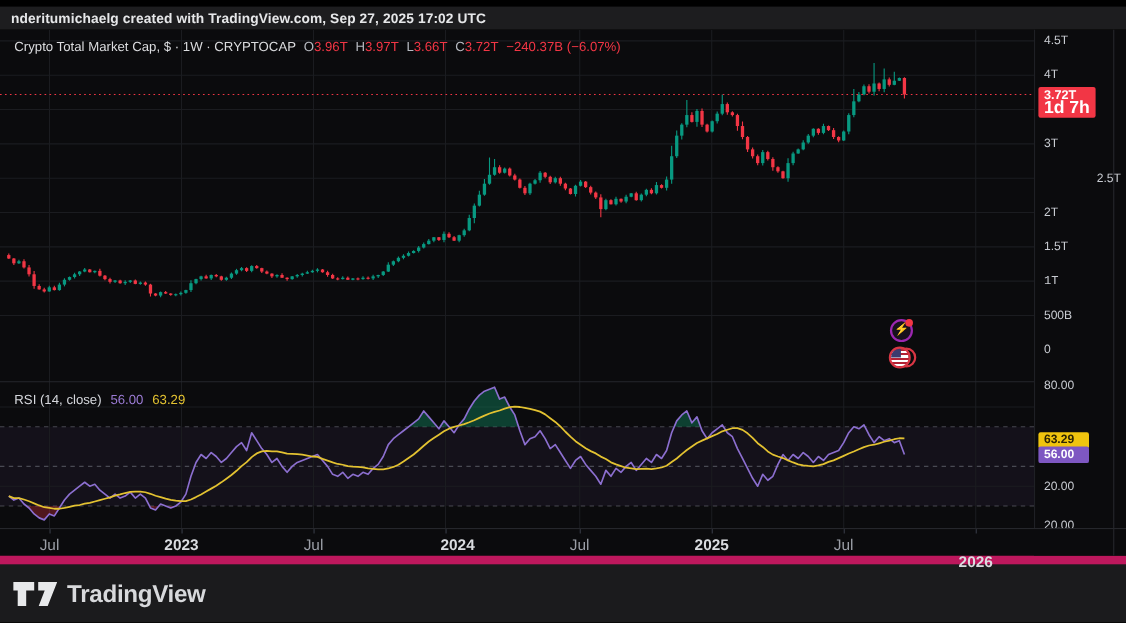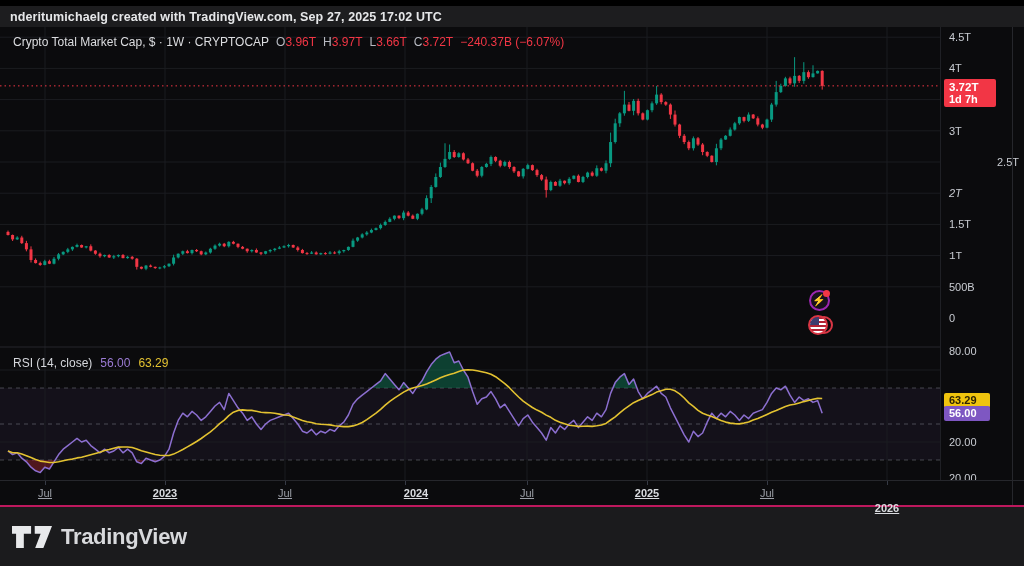--- a/index.html
+++ b/index.html
@@ -36,30 +36,30 @@
   #right-axis {
     position:absolute; left:940px; top:0; width:84px; height:478px;
     border-left:1px solid #1f2025; background:#0b0b0d; z-index:4;
   }
   .ax-label { position:absolute; left:8px; color:#c9ccd2; font-size:11px; line-height:12px; }
   #axis-edge-line { position:absolute; left:1012px; top:0; width:1px; height:478px; background:#26272c; z-index:6; }
 
   .badge { position:absolute; left:3px; border-radius:2px; z-index:7; }
   #price-badge { background:#f23645; color:#fff; width:52px; padding:2px 5px; text-align:left; }
   #price-badge .p { font-size:11.5px; font-weight:bold; line-height:12px; }
-  #price-badge .cd { font-size:11px; font-weight:bold; line-height:12px; }
+  #price-badge .cd { font-size:16px; font-weight:bold; line-height:12px; }
   #ma-badge { background:#f0c40e; color:#2e2503; width:46px; font-size:11px; font-weight:bold; line-height:15px; padding:0 5px; }
   #rsi-badge { background:#7e57c2; color:#fff; width:46px; font-size:11px; font-weight:bold; line-height:15px; padding:0 5px; }
 
   
   #time-axis {
     position:absolute; left:0; top:480px; width:1024px; height:25px;
     background:#0b0b0d; border-top:1px solid #26272c; z-index:4;
   }
-  .t-label { position:absolute; top:6px; transform:translateX(-50%); font-size:11px; color:#9b9ea6;text-decoration:underline; }
+  .t-label { position:absolute; top:6px; transform:translateX(-50%); font-size:14px; color:#9b9ea6; }
   .t-label.year { color:#dadce0; font-weight:bold; }
   .t-tick { position:absolute; top:0; width:1px; height:4px; background:#363a45; }
 
   
   .evt { position:absolute; z-index:6; }
   #flash-event-icon {
     width:21px; height:21px; border-radius:50%; border:2px solid #9c27b0;
     background:#17111d; display:flex; align-items:center; justify-content:center;
   }
   #flash-event-icon .bolt { color:#e7e3f2; font-size:11px; line-height:11px; }
@@ -75,21 +75,21 @@
   #us-event-icon .flag {
     position:absolute; left:0; top:0; width:20px; height:20px; border-radius:50%;
     border:2px solid #d93644; overflow:hidden;
     background:repeating-linear-gradient(180deg,#b22234 0 2px,#ffffff 2px 4px);
   }
   #us-event-icon .canton { position:absolute; left:0; top:0; width:9px; height:8px; background:#3c3b6e; }
 
   
   #footer {
     position:absolute; left:0; top:505px; width:1024px; height:61px;
-    background:#1b1b1d; border-top:2px solid #be185d;
+    background:#1b1b1d; border-top:8px solid #be185d;
     display:flex; align-items:center; padding-left:12px;
   }
   #tv-logo { display:flex; align-items:center; gap:9px; }
   #tv-logo svg { display:block; }
   #tv-wordmark { color:#d8d9dc; font-size:22px; font-weight:bold; letter-spacing:-0.3px; }
 </style>
 </head>
 <body>
 
 <div id="stage">
@@ -518,21 +518,21 @@
       <div class="badge" id="price-badge" style="top: 51.872px;">
         <div class="p">3.72T</div>
         <div class="cd">1d 7h</div>
       </div>
       <div class="badge" id="ma-badge" style="top: 365.578px;">63.29</div>
       <div class="badge" id="rsi-badge" style="top: 378.7px;">56.00</div>
     <div class="ax-label" style="top: 4.2px;">4.5T</div>
         <div class="ax-label" style="top: 35.4px;">4T</div>
         <div class="ax-label" style="top: 97.8px;">3T</div>
         <div class="ax-label" style="top: 129px; margin-left: 48px;">2.5T</div>
-        <div class="ax-label" style="top: 160.2px; font-style: italic;">2T</div>
+        <div class="ax-label" style="top: 160.2px;">2T</div>
         <div class="ax-label" style="top: 191.4px;">1.5T</div>
         <div class="ax-label" style="top: 222.6px; font-family: Liberation Mono, monospace;">1T</div>
         <div class="ax-label" style="top: 253.8px;">500B</div>
         <div class="ax-label" style="top: 285px;">0</div>
         <div class="ax-label" style="top: 318px;">80.00</div>
         <div class="ax-label" style="top: 409px;">20.00</div>
         <div class="ax-label" style="top: 445px;">20.00</div>
       </div>
     <div id="axis-edge-line"></div>
   </div>

